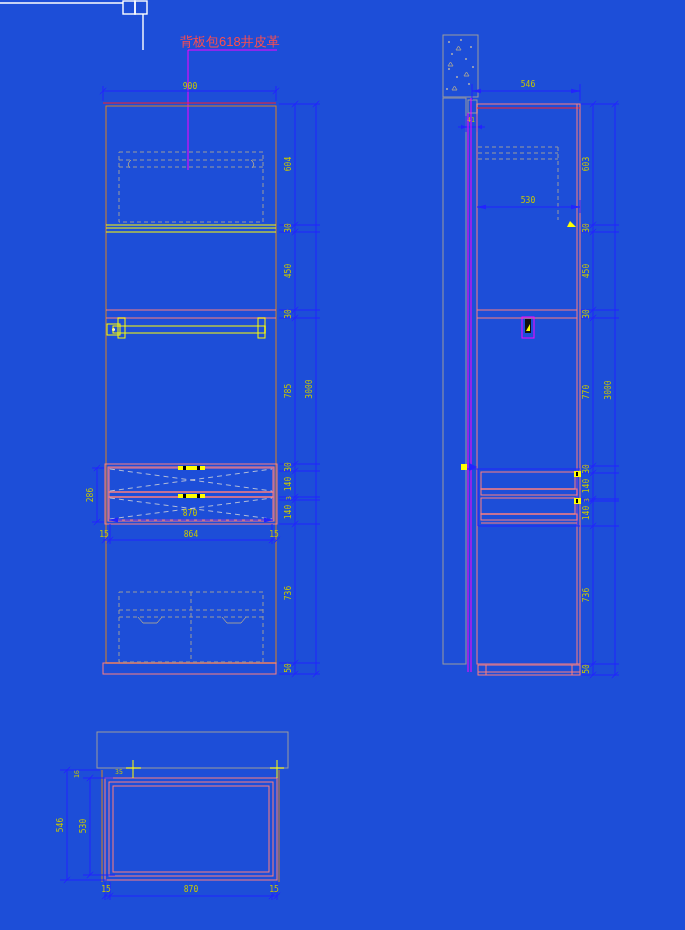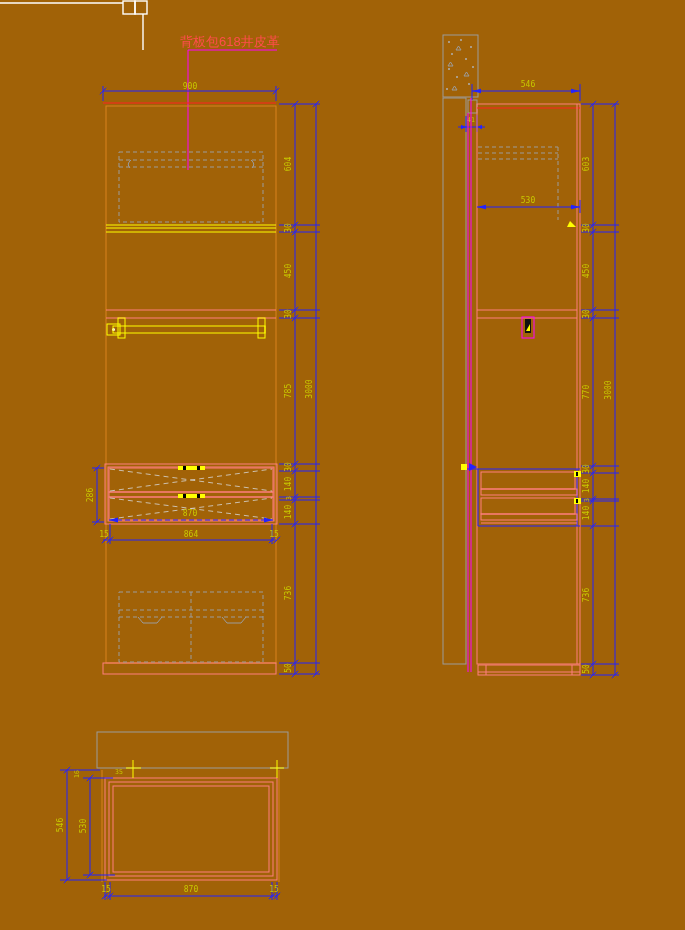--- a/index.html
+++ b/index.html
@@ -1,16 +1,16 @@
 <!DOCTYPE html>
 <html><head>
 <meta charset="utf-8">
 <style>
   html,body{margin:0;padding:0;background:#000;}
-  #stage{position:relative;width:685px;height:930px;background:#a16207;overflow:hidden;}
+  #stage{position:relative;width:685px;height:930px;background:#1d4ed8;overflow:hidden;}
   svg text{font-family:"DejaVu Sans Mono",monospace;}
   .dl{stroke:#2323ff;stroke-width:1;fill:none;}
   .bdash{stroke:#2323ff;stroke-width:1;stroke-dasharray:5 3;fill:none;}
   .bf{fill:#2323ff;stroke:none;}
   .dt{fill:#c8c800;font-size:8px;text-anchor:middle;}
   .dts{fill:#c8c800;font-size:6.5px;text-anchor:middle;}
   .or{stroke:#d9821e;fill:none;stroke-width:1;}
   .pk{stroke:#ff7f7f;fill:none;stroke-width:1;}
   .rd{stroke:#ff2222;fill:none;stroke-width:1;}
   .yl{stroke:#ffff00;fill:none;stroke-width:1;}

